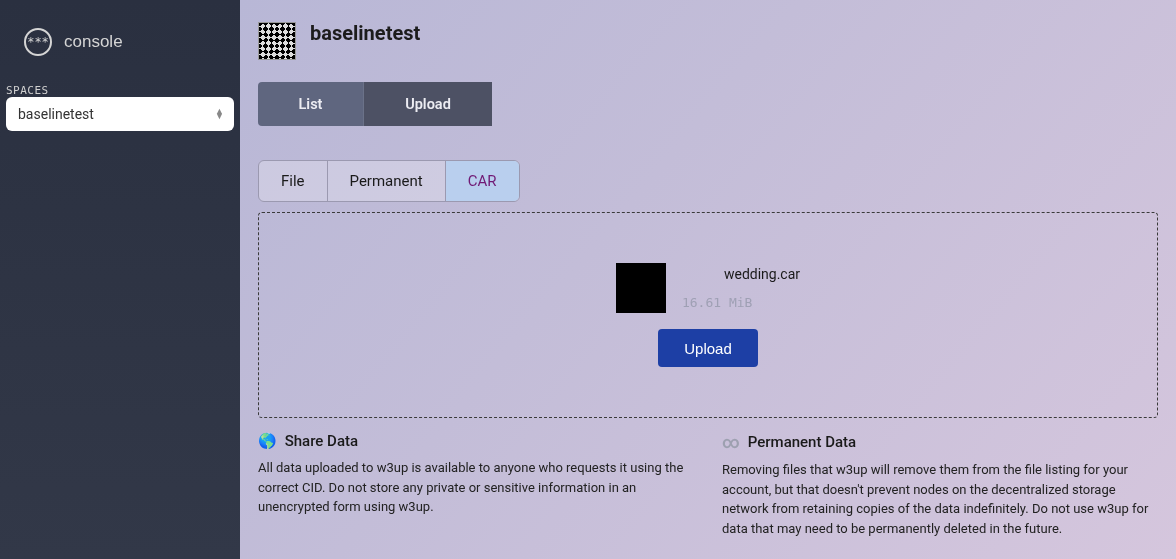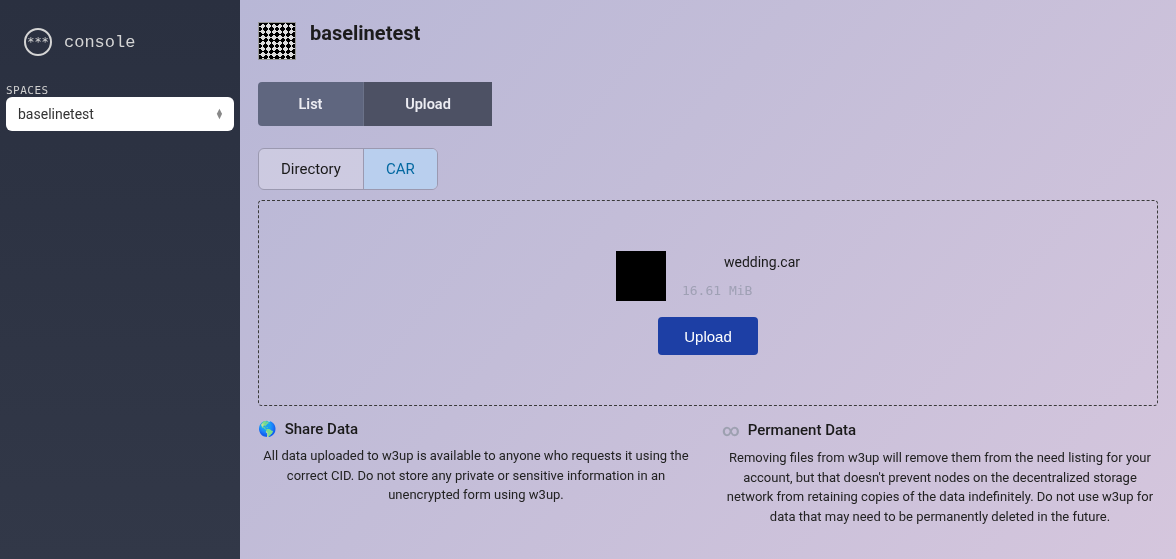--- a/index.html
+++ b/index.html
@@ -34,21 +34,21 @@
     border: 2px solid #d5d5d5;
     border-radius: 50%;
     display: flex;
     align-items: center;
     justify-content: center;
     color: #d5d5d5;
     font-size: 12px;
     font-family: ui-monospace, SFMono-Regular, Menlo, Consolas, monospace;
   }
   .logo-text {
-    font-family: Liberation Mono, monospace;
+    font-family: Liberation Sans, sans-serif;
     font-size: 17px;
     color: #d5d5d5;
   }
   .sidebar-section-label {
     font-family: ui-monospace, SFMono-Regular, Menlo, Consolas, monospace;
     font-size: 11px;
     letter-spacing: 0.5px;
     color: #d0d0d0;
     padding: 0 6px 0 6px;
   }
@@ -108,21 +108,21 @@
     font-size: 13px;
     color: #2a2a2a;
     margin-top: 4px;
   }
 
   .primary-tabs {
     display: flex;
     width: 354px;
     border-radius: 4px;
     overflow: hidden;
-    margin-bottom: 22px;
+    margin-bottom: 34px;
   }
   .primary-tab {
     flex: 0 0 auto;
     height: 44px;
     display: flex;
     align-items: center;
     justify-content: center;
     color: #ececf2;
     font-size: 14.5px;
     font-weight: 600;
@@ -149,21 +149,21 @@
     align-items: center;
     justify-content: center;
     font-size: 15px;
     color: #1a1a1a;
     cursor: pointer;
     border-right: 1px solid #9b99b0;
   }
   .type-tab:last-child { border-right: none; }
   .type-tab.active {
     background: #b9cfee;
-    color: #0369a1;
+    color: #701a75;
   }
 
   .dropzone {
     border: 1.5px dashed #3a3a3a;
     border-radius: 4px;
     height: 206px;
     display: flex;
     align-items: center;
     justify-content: center;
     margin-bottom: 14px;
@@ -219,21 +219,20 @@
     gap: 8px;
     font-size: 15px;
     color: #1a1a1a;
     font-weight: 500;
     margin-bottom: 8px;
   }
   .info-body {
     font-size: 13px;
     line-height: 1.5;
     color: #222;
-    text-align: center;
   }
   .globe-icon { font-size: 15px; }
   .infinity-icon {
     font-size: 17px;
     color: #9da0b0;
     font-weight: 600;
   }
 </style>
 </head>
 <body>
@@ -261,21 +260,22 @@
       <div class="space-title">baselinetest</div>
     </div>
   </div>
 
   <div class="primary-tabs">
     <div class="primary-tab ptab-list">List</div>
     <div class="primary-tab ptab-upload">Upload</div>
   </div>
 
   <div class="type-tabs">
-    <div class="type-tab">Directory</div>
+    <div class="type-tab">File</div>
+    <div class="type-tab">Permanent</div>
     <div class="type-tab active">CAR</div>
   </div>
 
   <div class="dropzone">
     <div class="dz-inner">
       <div class="file-row">
         <div class="file-swatch"></div>
         <div class="file-meta">
           <span class="file-name">wedding.car</span>
           <span class="file-size">16.61 MiB</span>
@@ -291,17 +291,17 @@
         <span class="globe-icon">🌎</span>
         <span>Share Data</span>
       </div>
       <div class="info-body">All data uploaded to w3up is available to anyone who requests it using the correct CID. Do not store any private or sensitive information in an unencrypted form using w3up.</div>
     </div>
     <div class="info-col">
       <div class="info-heading">
         <span class="infinity-icon">∞</span>
         <span>Permanent Data</span>
       </div>
-      <div class="info-body">Removing files from w3up will remove them from the need listing for your account, but that doesn't prevent nodes on the decentralized storage network from retaining copies of the data indefinitely. Do not use w3up for data that may need to be permanently deleted in the future.</div>
+      <div class="info-body">Removing files that w3up will remove them from the file listing for your account, but that doesn't prevent nodes on the decentralized storage network from retaining copies of the data indefinitely. Do not use w3up for data that may need to be permanently deleted in the future.</div>
     </div>
   </div>
 
 </main>
 
 </body></html>

